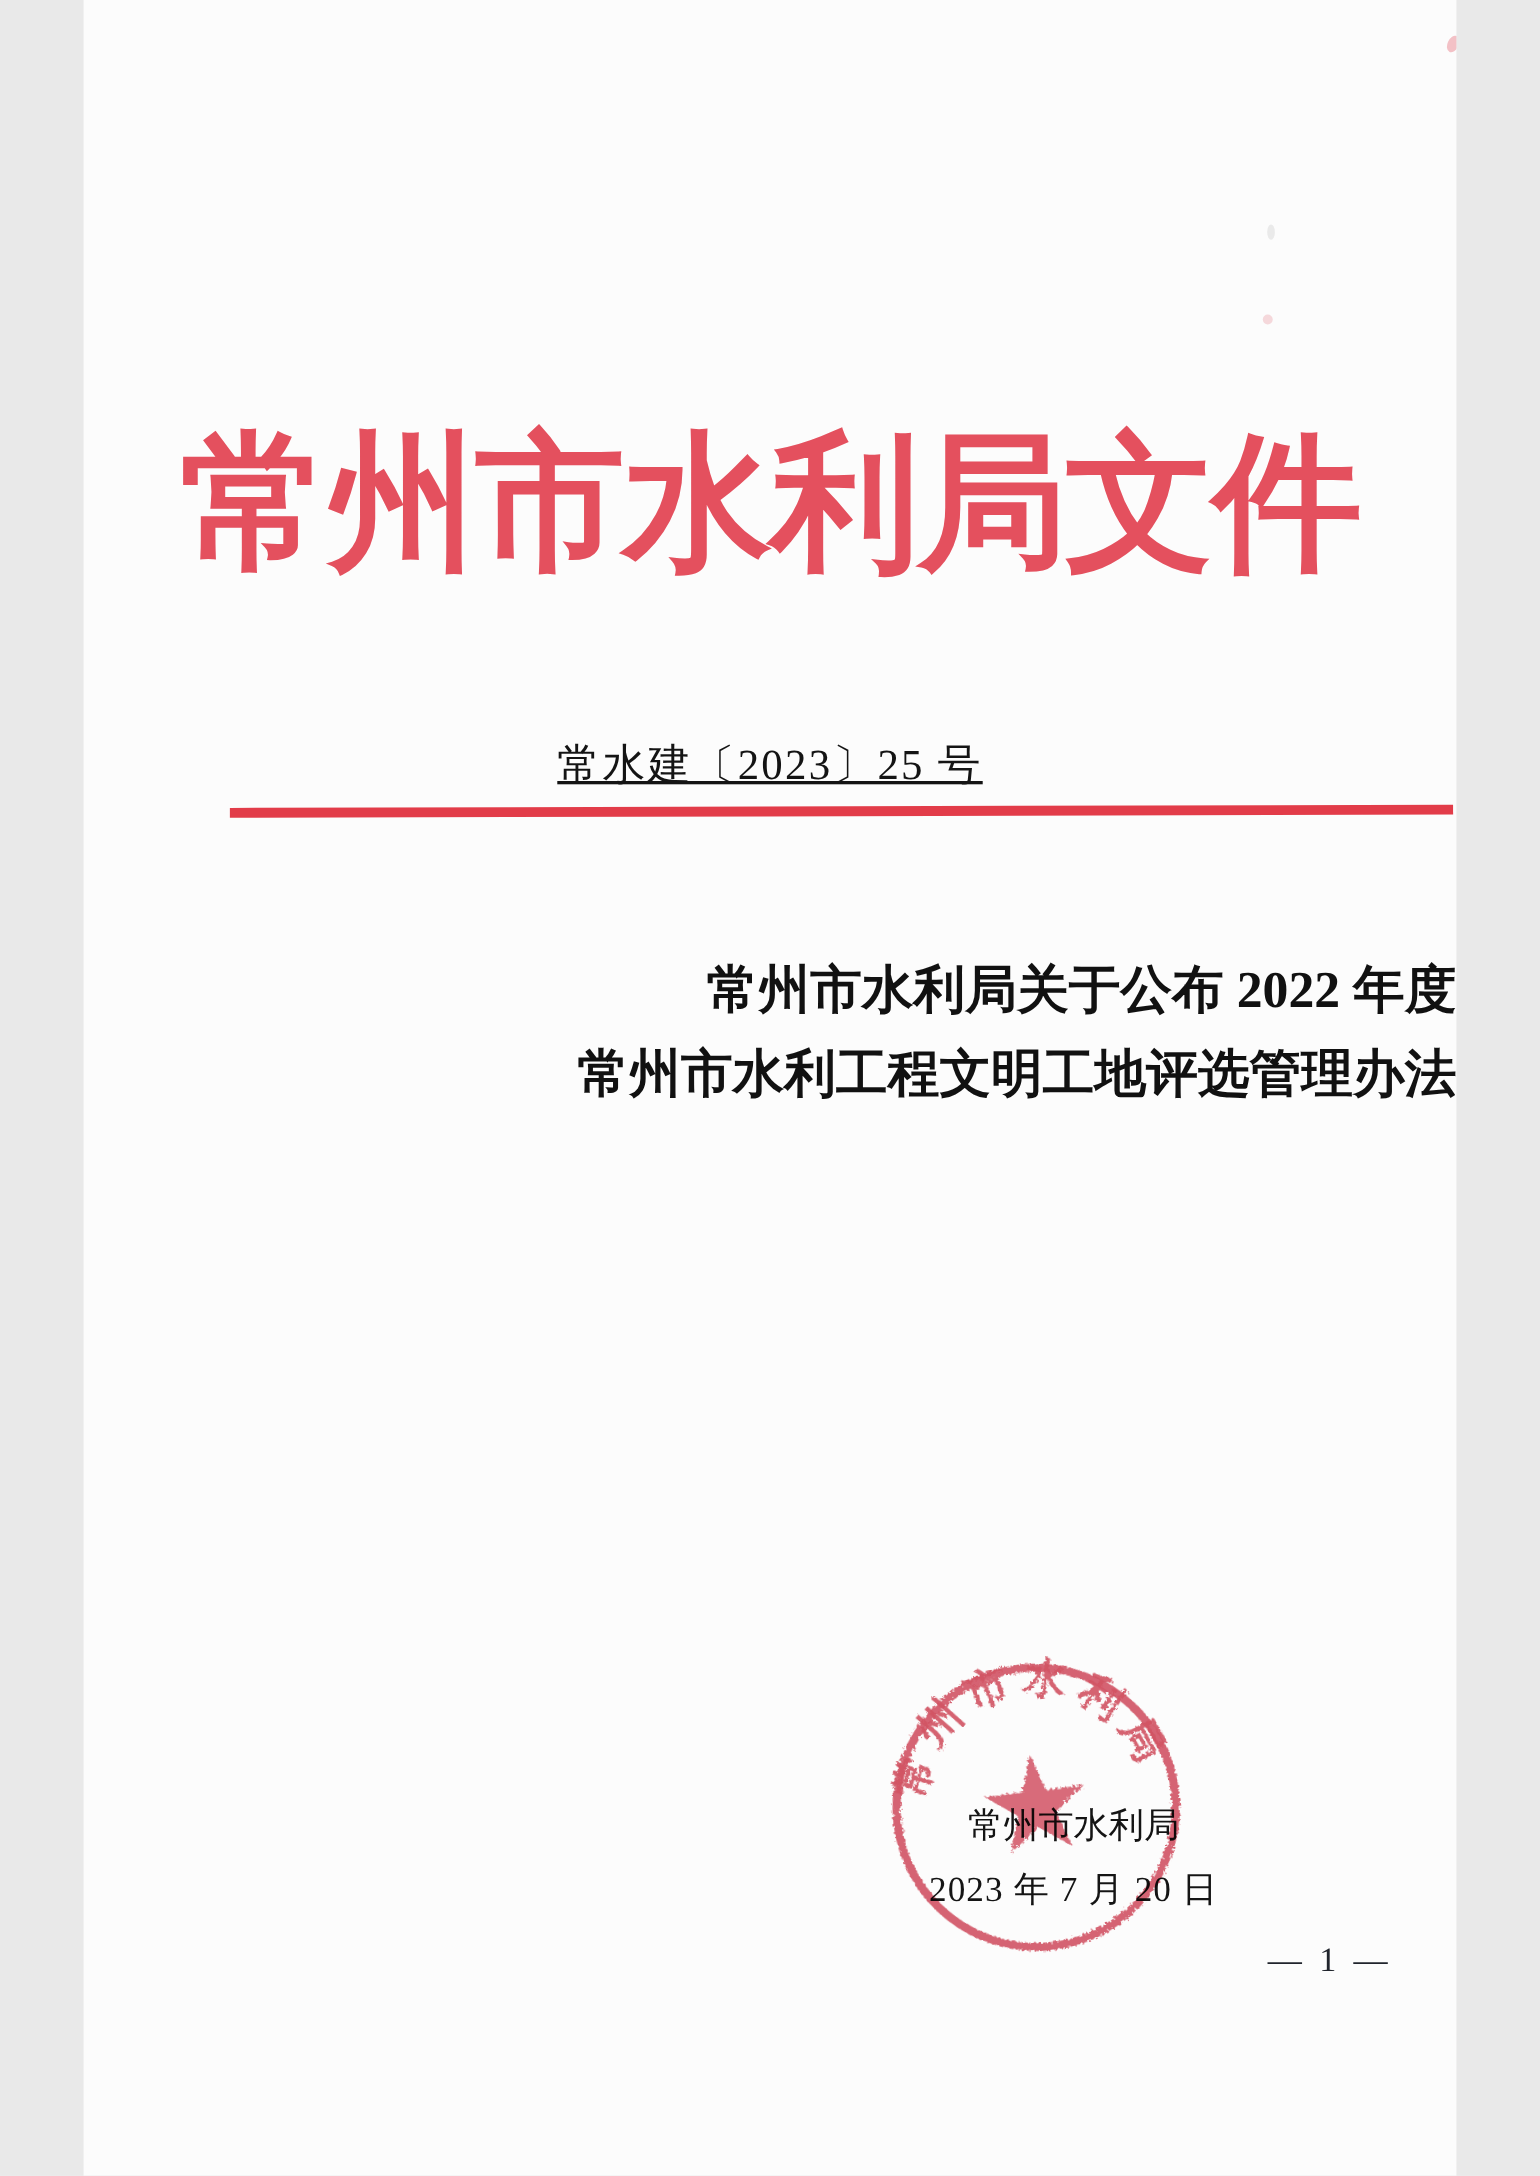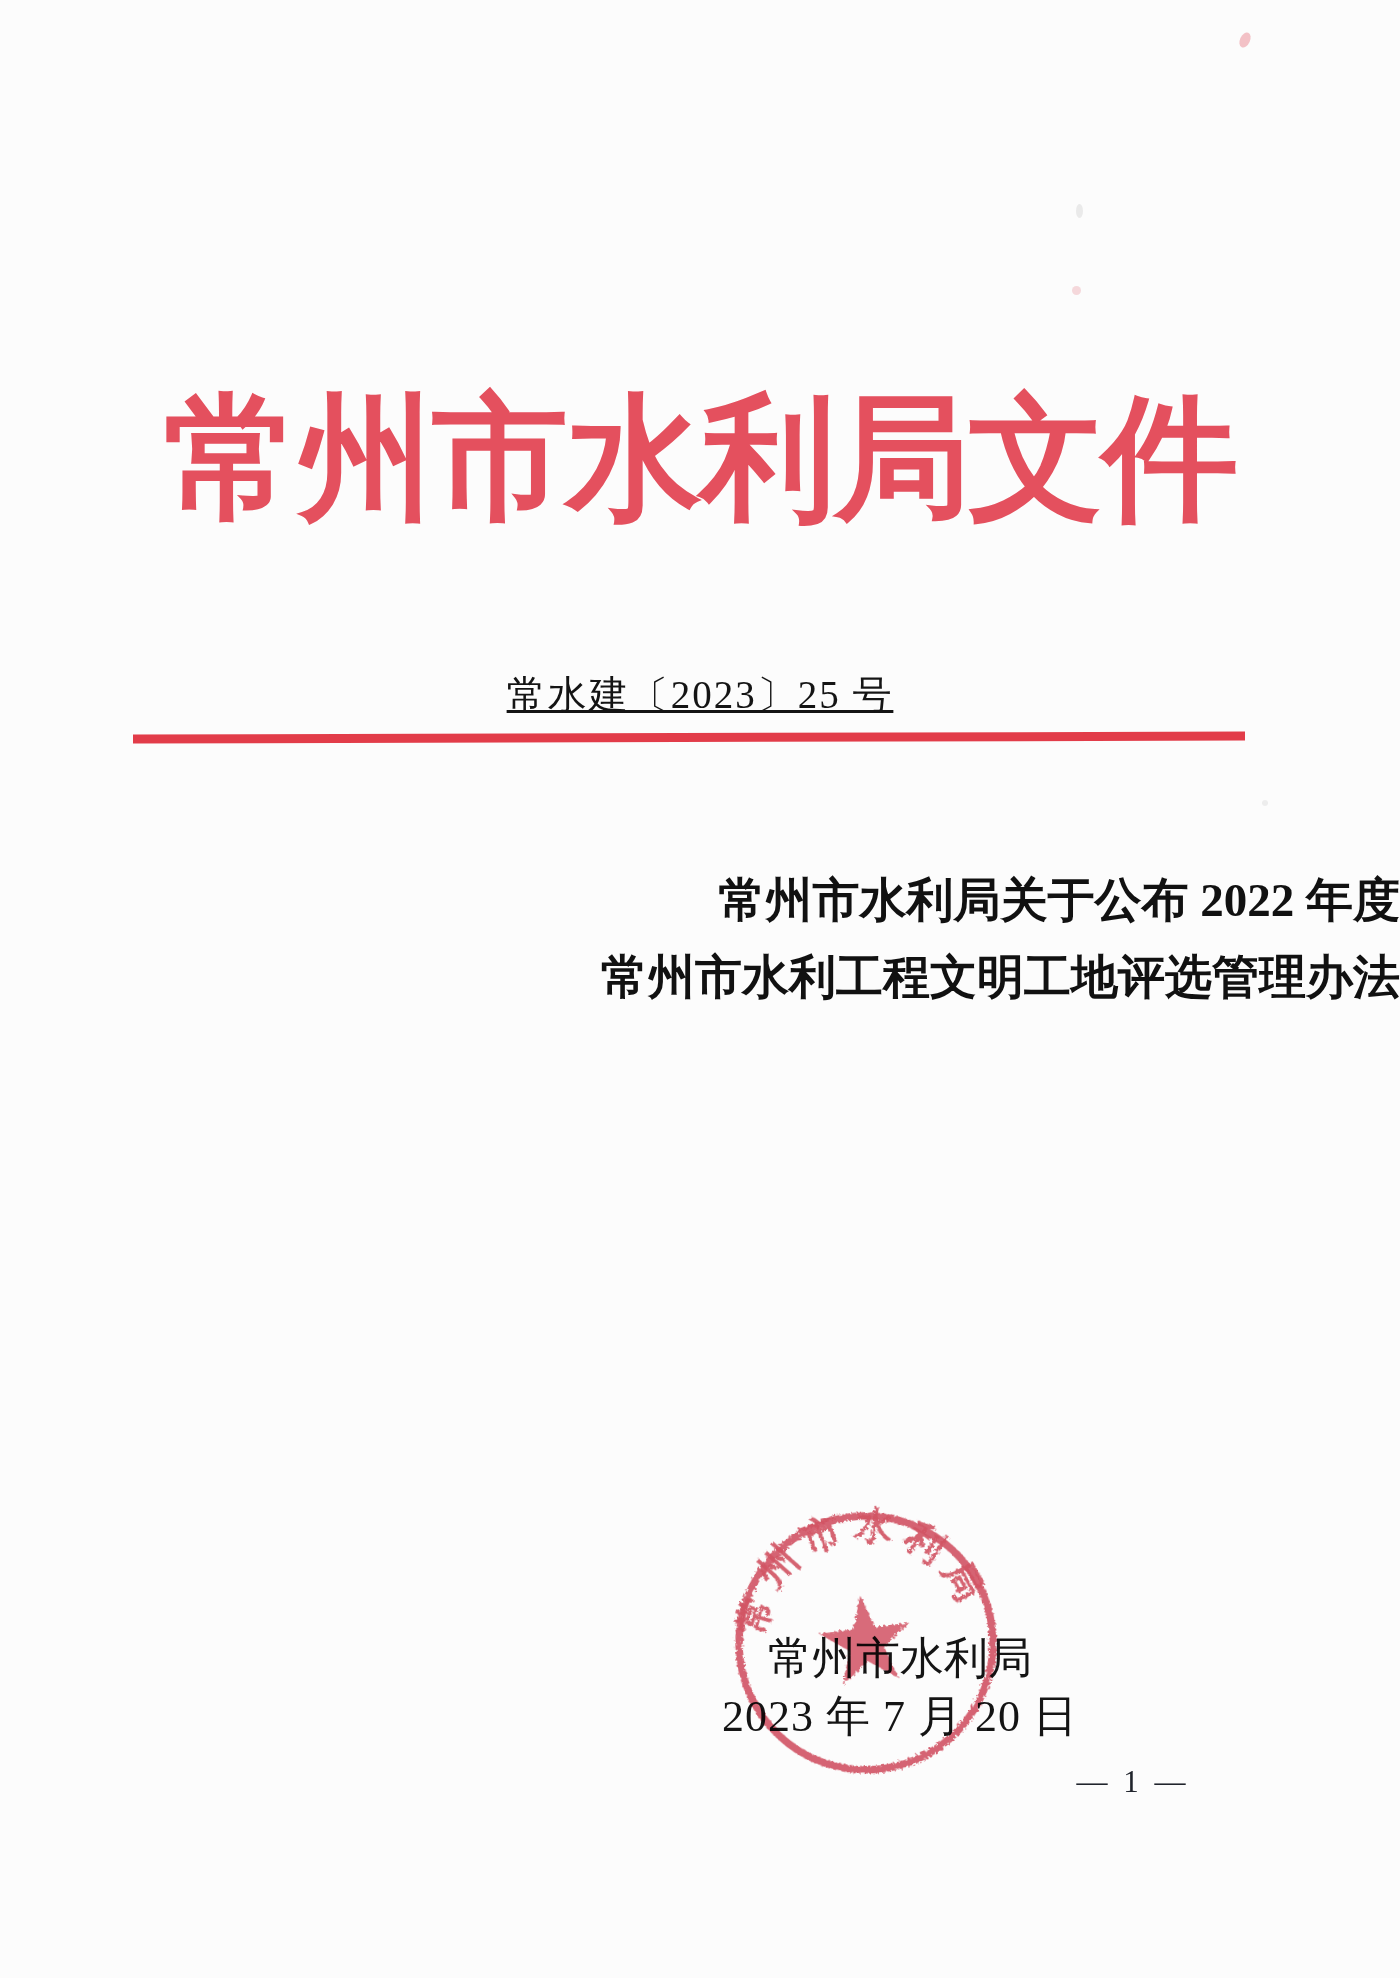--- a/index.html
+++ b/index.html
@@ -2,21 +2,21 @@
 <html><head>
 <meta charset="utf-8">
 <style>
   html, body {
     margin: 0;
     padding: 0;
     background: #e9e9e9;
   }
   .page {
     position: relative;
-    width: 1400px;
+    width: 1248px;
     height: 1978px;
     margin: 0 auto;
     background: #fcfcfc;
     overflow: hidden;
     font-family: "Liberation Serif", "DejaVu Serif", serif;
     color: #1f1f1f;
   }
 
   
   .org-header {
@@ -85,21 +85,21 @@
   .body-text p.indented { text-indent: 2em; }
   .body-text p.attachment { text-indent: 2em; margin-top: 28px; }
 
   
   .signature {
     position: absolute;
     top: 1630px;
     left: 690px;
     width: 420px;
     text-align: center;
-    font-size: 44px;
+    font-size: 32px;
     color: #141414;
     z-index: 2;
   }
   .signature .sig-org { line-height: 58px; }
   .signature .sig-date { line-height: 58px; letter-spacing: 1px; }
 
   
   .seal {
     position: absolute;
     top: 1505px;

